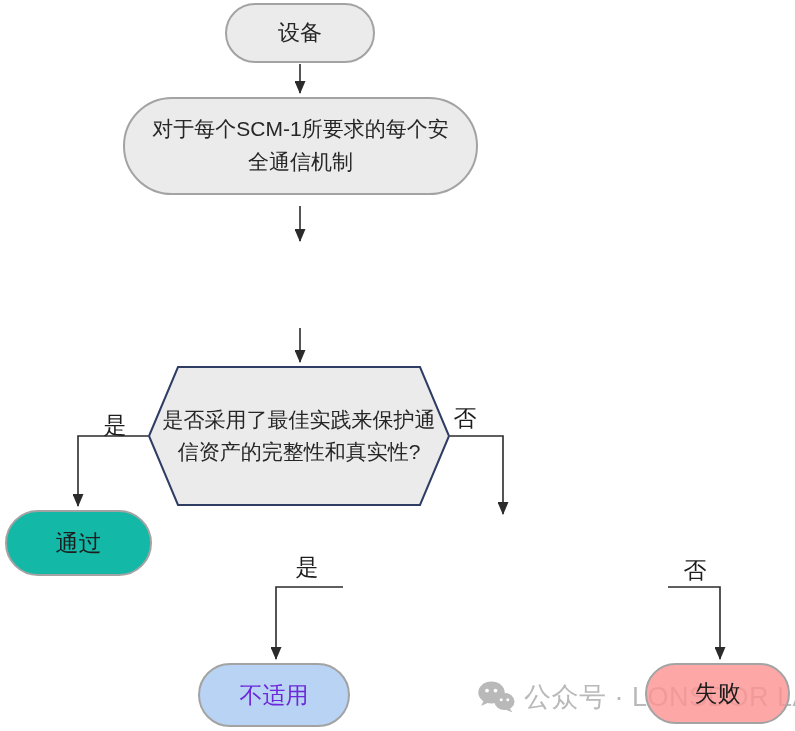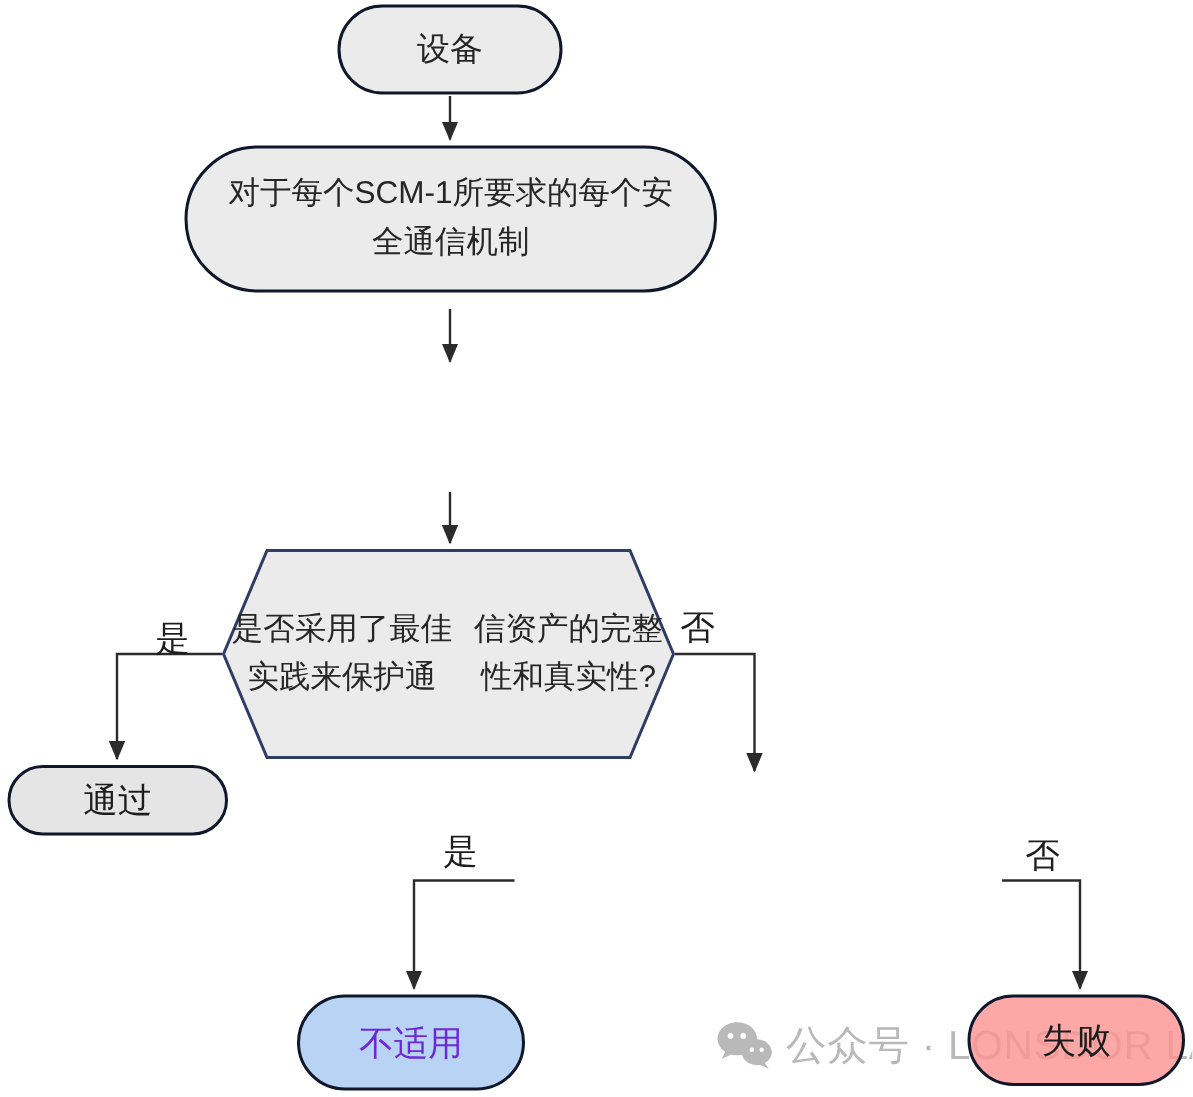--- a/index.html
+++ b/index.html
@@ -17,45 +17,45 @@
     left: 0; top: 0;
     width: 795px; height: 731px;
     z-index: 3;
     pointer-events: none;
   }
   
   .stadium {
     position: absolute;
     box-sizing: border-box;
     background: #EBEBEB;
-    border: 2px solid #0f172a;
+    border: 2px solid #a3a3a3;
     display: flex;
     align-items: center;
     justify-content: center;
     text-align: center;
     color: #262626;
     z-index: 2;
   }
   .node-start   { left: 225px; top: 3px;   width: 150px; height: 60px;  border-radius: 30px; font-size: 22px; }
   .node-scope1  { left: 123px; top: 97px;  width: 355px; height: 98px; border-radius: 54px; font-size: 21px; line-height: 1.55; }
   .node-scope2  { left: 100px; top: 245px; width: 398px; height: 82px;  border-radius: 41px; font-size: 21px; }
-  .node-pass    { left: 5px;   top: 510px; width: 147px; height: 47px;  border-radius: 33px; font-size: 23px; background: #e5e5e5; color: #1d1d1d; align-items: center; }
+  .node-pass    { left: 5px;   top: 510px; width: 147px; height: 66px;  border-radius: 33px; font-size: 23px; background: #14b8a6; color: #1d1d1d; align-items: center; }
   .node-na      { left: 198px; top: 663px; width: 152px; height: 64px;  border-radius: 32px; font-size: 23px; background: #B8D3F3; color: #6d28d9; }
   .node-fail    { left: 645px; top: 663px; width: 145px; height: 61px;  border-radius: 31px; font-size: 23px; background: rgba(252,148,148,0.82); color: #1d1d1d; justify-content: center; }
   
   .hex {
     position: absolute;
     z-index: 2;
   }
   .hex svg { position: absolute; left: 0; top: 0; }
   .hex-text {
     position: absolute;
     inset: 0;
     display: flex;
-    flex-direction: row;
+    flex-direction: column;
     align-items: center;
     justify-content: center;
     text-align: center;
     font-size: 21px;
     line-height: 1.52;
     color: #262626;
   }
   .hex1 { left: 148px; top: 366px; width: 302px; height: 140px; }
   .hex2 { left: 343px; top: 518px; width: 325px; height: 137px; }
   .line { display: block; }

